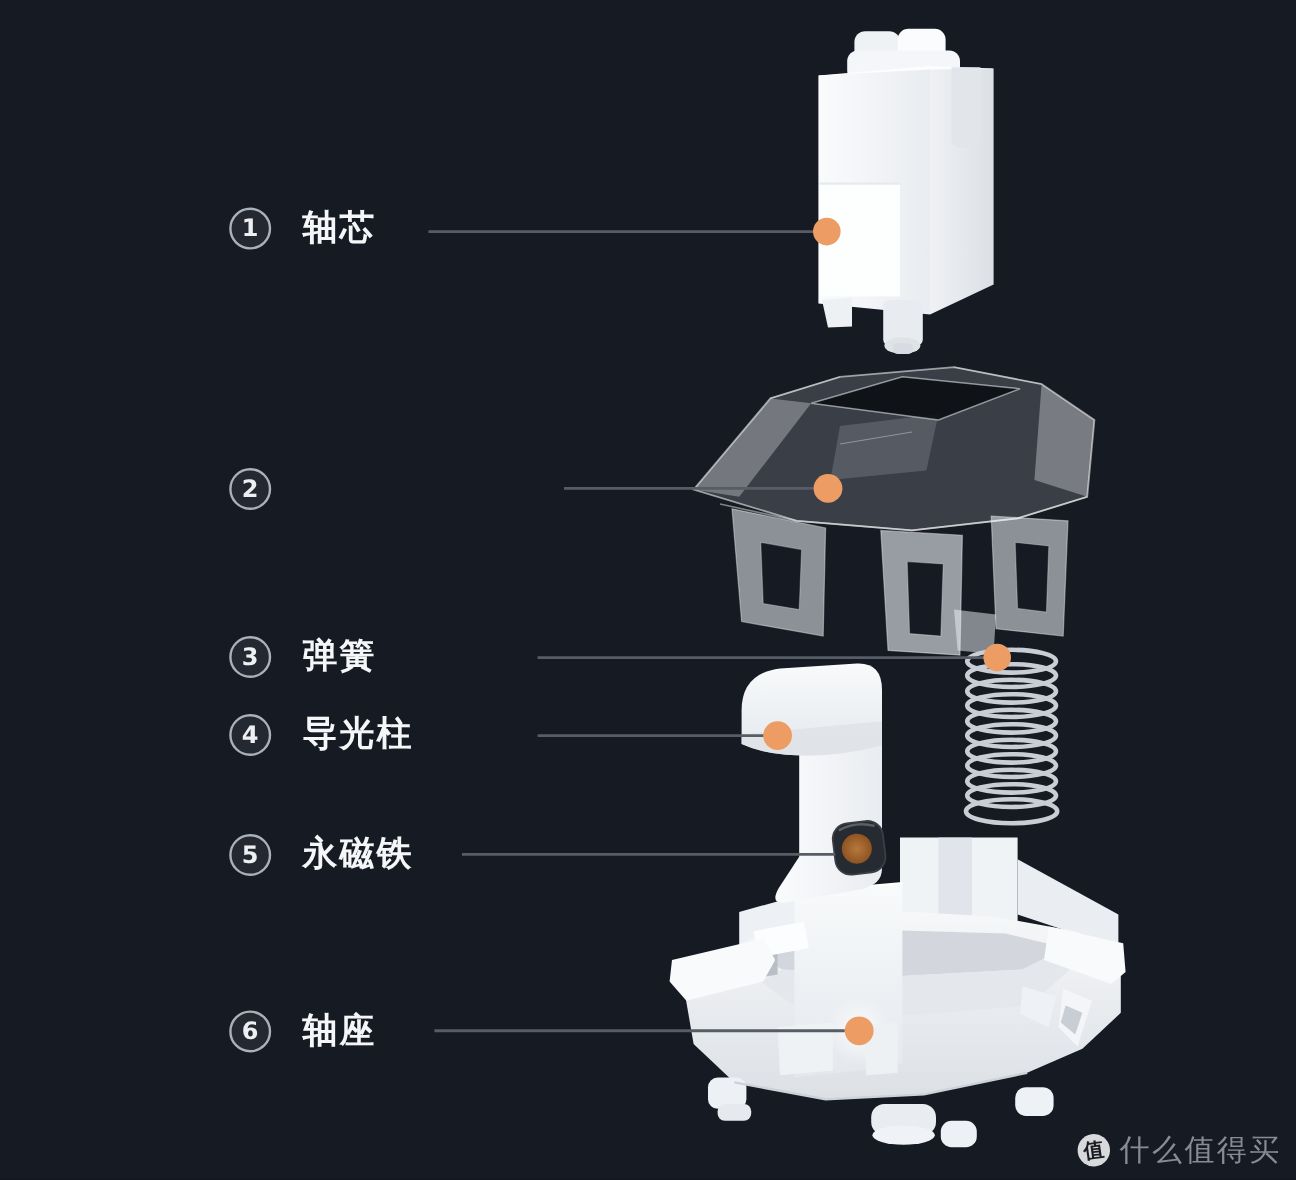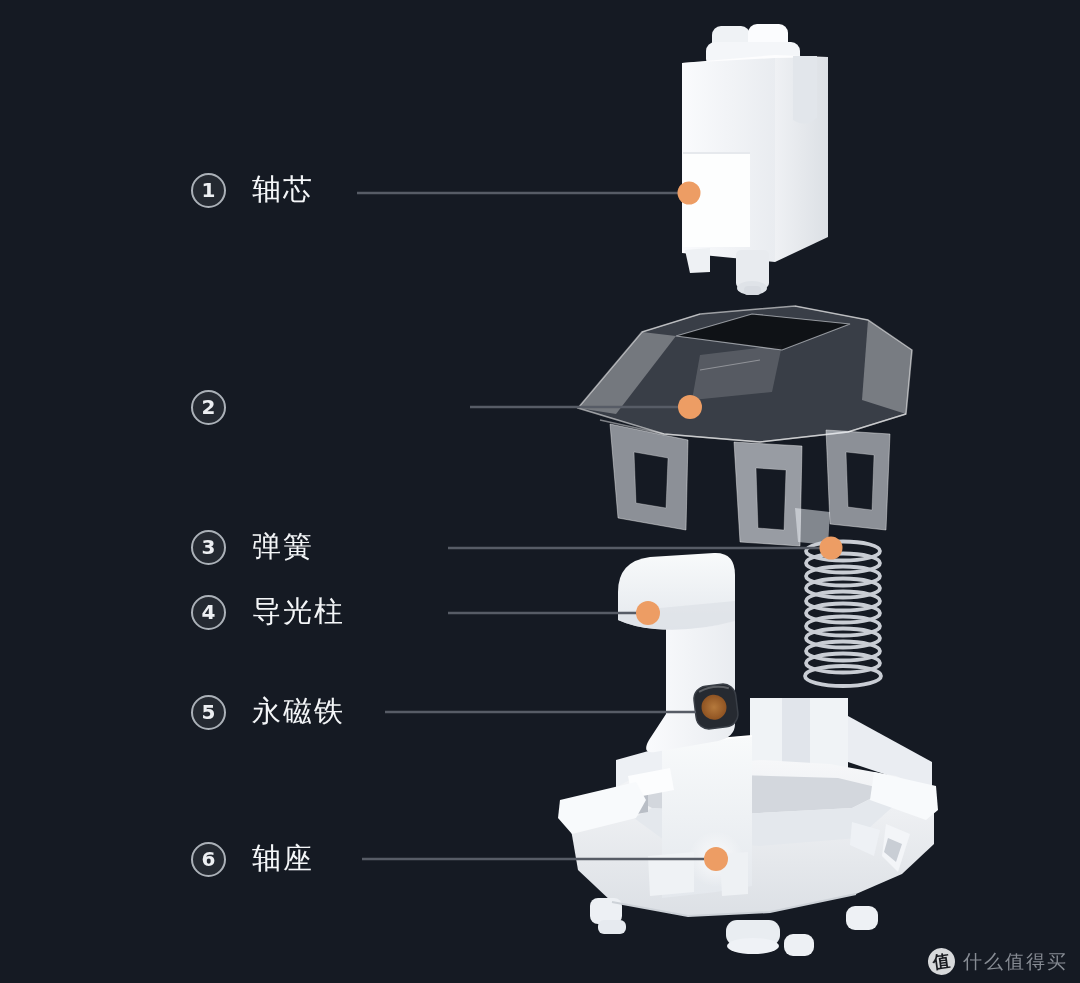--- a/index.html
+++ b/index.html
@@ -13,33 +13,33 @@
     position:absolute;left:191px;display:flex;align-items:center;
     height:36px;pointer-events:none;
   }
   .badge{
     box-sizing:border-box;width:35px;height:35px;border-radius:50%;
     border:2.5px solid #ABB1B8;background:rgba(235,240,246,0.07);
     color:#EDEFF2;font-size:20px;font-weight:600;
     display:flex;align-items:center;justify-content:center;flex:0 0 auto;
   }
   .callout-text{
-    margin-left:26px;color:#F4F6F8;font-size:29px;font-weight:400;
+    margin-left:26px;color:#F4F6F8;font-size:29px;font-weight:700;
     letter-spacing:2px;white-space:nowrap;
   }
   .watermark{
     position:absolute;right:12px;bottom:8px;display:flex;align-items:center;gap:8px;
   }
   .wm-logo{
     width:27px;height:27px;border-radius:50%;background:#D7D9DB;
     color:#1A1C21;font-size:17px;font-weight:700;
     display:flex;align-items:center;justify-content:center;
     transform:rotate(-8deg);
   }
-  .wm-text{color:#878C94;font-size:19px;letter-spacing:2px;text-align:right;}
+  .wm-text{color:#878C94;font-size:25px;letter-spacing:2px;text-align:right;}
 </style>
 </head>
 <body>
 
 <div class="stage">
 
   <svg class="art" viewBox="0 0 1080 983" xmlns="http://www.w3.org/2000/svg">
     <defs>
       <linearGradient id="gBody" x1="0" y1="0" x2="1" y2="0">
         <stop offset="0" stop-color="#FAFBFD"></stop>

